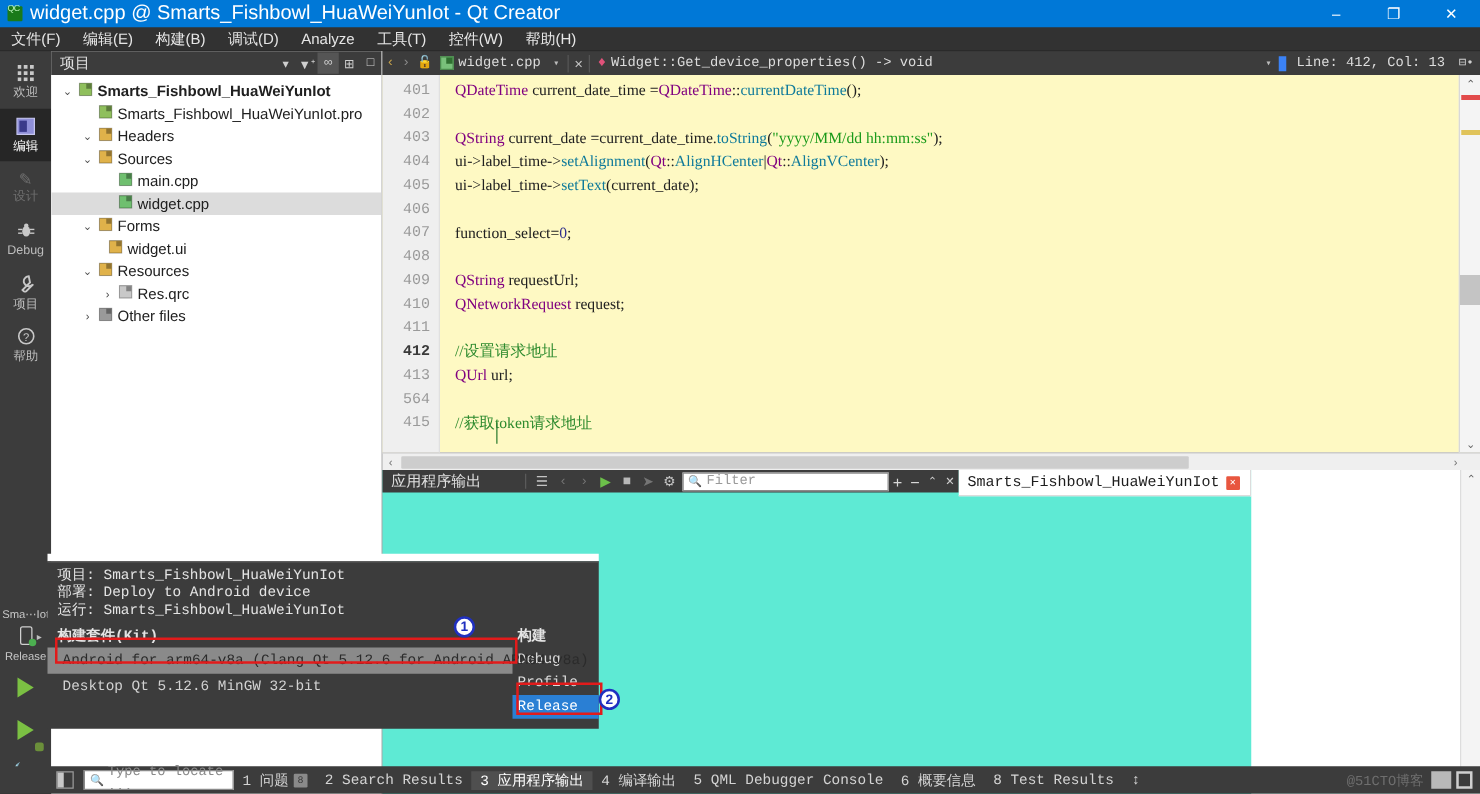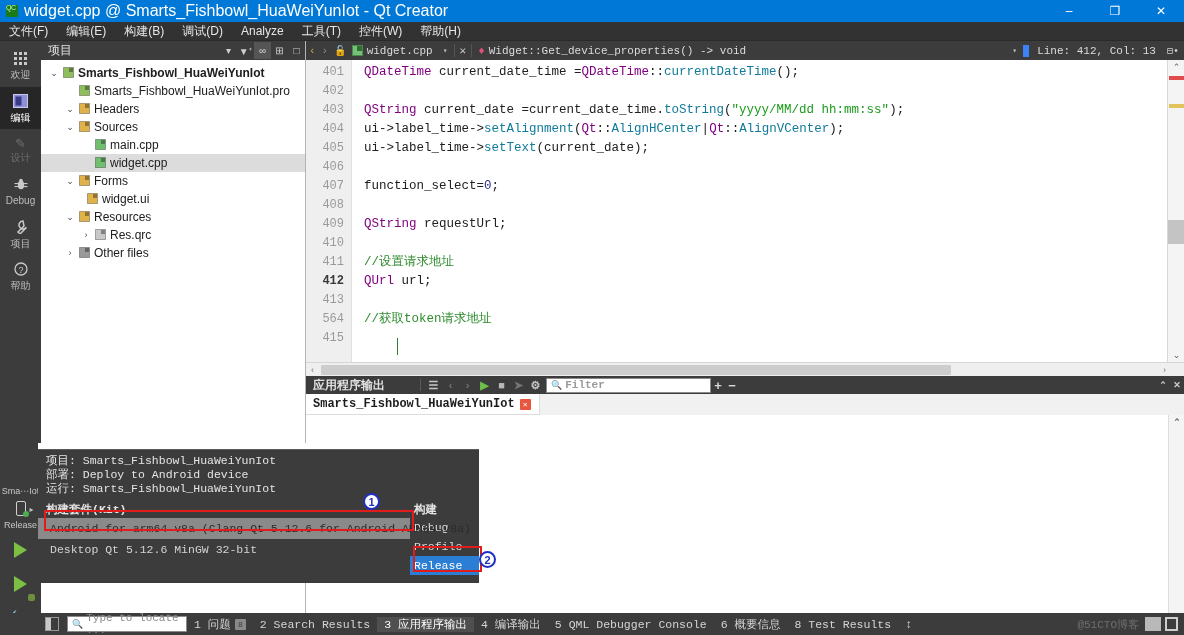--- a/index.html
+++ b/index.html
@@ -145,32 +145,32 @@
   .edtoolbar .combo {
     display: flex; align-items: center; height: 19px; padding-right: 4px;
   }
   .edtoolbar .caret { color: #bbb; font-size: 8px; padding: 0 6px; }
   .edtoolbar .xbtn { color: #c6c6c6; font-size: 11px; padding: 0 5px; border-left: 1px solid #555; border-right: 1px solid #555;}
   .edtoolbar .symdot { color: #e0527a; font-size: 11px; padding: 0 4px 0 6px; }
   .edtoolbar .grow { flex: 1; }
   .edtoolbar .lineinfo { padding-right: 6px; border-left: 6px solid #3b82f6; padding-left: 8px; }
   .edtoolbar .splitico { color: #cfcfcf; font-size: 10px; padding: 0 5px; }
 
-  .editorwrap { flex: none; height: 302px; display: flex; background: #ffffff; position: relative; }
+  .editorwrap { flex: none; height: 302px; display: flex; background: #fef9c3; position: relative; }
   .gutter {
     width: 46px; background: #efefef; color: #9a9a9a;
     font-family: "Liberation Mono", monospace; font-size: 12px;
     text-align: right; padding-top: 3px; flex: none;
     border-right: 1px solid #e0e0e0;
   }
   .gutter .ln { height: 19px; line-height: 19px; padding-right: 7px; }
   .gutter .ln.cur { color: #3a3a3a; font-weight: bold; }
   .codebox {
     flex: 1; padding-top: 3px; overflow: hidden; position: relative;
-    font-family: Liberation Mono, monospace; font-size: 12.5px;
+    font-family: Liberation Serif, serif; font-size: 12.5px;
   }
   .cline { height: 19px; line-height: 19px; white-space: pre; padding-left: 12px; }
   .caretbar {
     position: absolute; left: 45px; top: 278px; width: 1px; height: 17px; background: #2e7d32;
   }
   .tk-type { color: #800080; }
   .tk-fn { color: #0f7a9a; }
   .tk-str { color: #1a9a1a; }
   .tk-cmt { color: #2e8b2e; }
   .tk-num { color: #2e2e8b; }
@@ -194,21 +194,21 @@
     position: absolute; left: 0; width: 17px; height: 14px; text-align: center;
     font-size: 9px; color: #606060; line-height: 14px;
   }
   .edmarks .up { top: 0; } .edmarks .dn { bottom: 0; }
   .edmarks .mk { position: absolute; left: 1px; width: 15px; height: 4px; }
   .edmarks .sbthumb {
     position: absolute; left: 0; width: 17px; height: 24px; background: #c4c4c4;
   }
 
   
-  .outpane { flex: 1; display: flex; flex-direction: column; background: #5eead4; min-height: 0; font-weight: bold; }
+  .outpane { flex: 1; display: flex; flex-direction: row; background: #5eead4; min-height: 0; }
   .outhdr {
     height: 18px; background: #3c3c3c; color: #e0e0e0; display: flex;
     align-items: center; font-size: 12px;
   }
   .outhdr .title { padding-left: 7px; width: 110px; }
   .outhdr .sep { width: 1px; height: 12px; background: #5a5a5a; margin: 0 4px; }
   .outhdr .ic { width: 17px; text-align: center; font-size: 11px; color: #c4c4c4; }
   .outhdr .ic.dis { color: #757575; }
   .outhdr .ic.play { color: #6cc04a; }
   .outhdr .ic.stop { color: #b8b8b8; }
@@ -569,20 +569,21 @@
           <div class="caretbar"></div>
         <div class="cline"><span class="tk-type">QDateTime</span><span class="tk-plain"> current_date_time =</span><span class="tk-type">QDateTime</span><span class="tk-plain">::</span><span class="tk-fn">currentDateTime</span><span class="tk-plain">();</span></div>
             <div class="cline"></div>
             <div class="cline"><span class="tk-type">QString</span><span class="tk-plain"> current_date =current_date_time.</span><span class="tk-fn">toString</span><span class="tk-plain">(</span><span class="tk-str">"yyyy/MM/dd hh:mm:ss"</span><span class="tk-plain">);</span></div>
             <div class="cline"><span class="tk-plain">ui-&gt;label_time-&gt;</span><span class="tk-fn">setAlignment</span><span class="tk-plain">(</span><span class="tk-type">Qt</span><span class="tk-plain">::</span><span class="tk-fn">AlignHCenter</span><span class="tk-plain">|</span><span class="tk-type">Qt</span><span class="tk-plain">::</span><span class="tk-fn">AlignVCenter</span><span class="tk-plain">);</span></div>
             <div class="cline"><span class="tk-plain">ui-&gt;label_time-&gt;</span><span class="tk-fn">setText</span><span class="tk-plain">(current_date);</span></div>
             <div class="cline"></div>
             <div class="cline"><span class="tk-plain">function_select=</span><span class="tk-num">0</span><span class="tk-plain">;</span></div>
             <div class="cline"></div>
             <div class="cline"><span class="tk-type">QString</span><span class="tk-plain"> requestUrl;</span></div>
+            <div class="cline"><span class="tk-type">QNetworkRequest</span><span class="tk-plain"> request;</span></div>
             <div class="cline"></div>
             <div class="cline"><span class="tk-cmt">//设置请求地址</span></div>
             <div class="cline"><span class="tk-type">QUrl</span><span class="tk-plain"> url;</span></div>
             <div class="cline"></div>
             <div class="cline"><span class="tk-cmt">//获取token请求地址</span></div>
           </div>
         <div class="edmarks">
           <div class="up">⌃</div>
           <div class="mk" style="top:16px;background:#e24b4b"></div>
           <div class="mk" style="top:44px;background:#e0c35a"></div>

